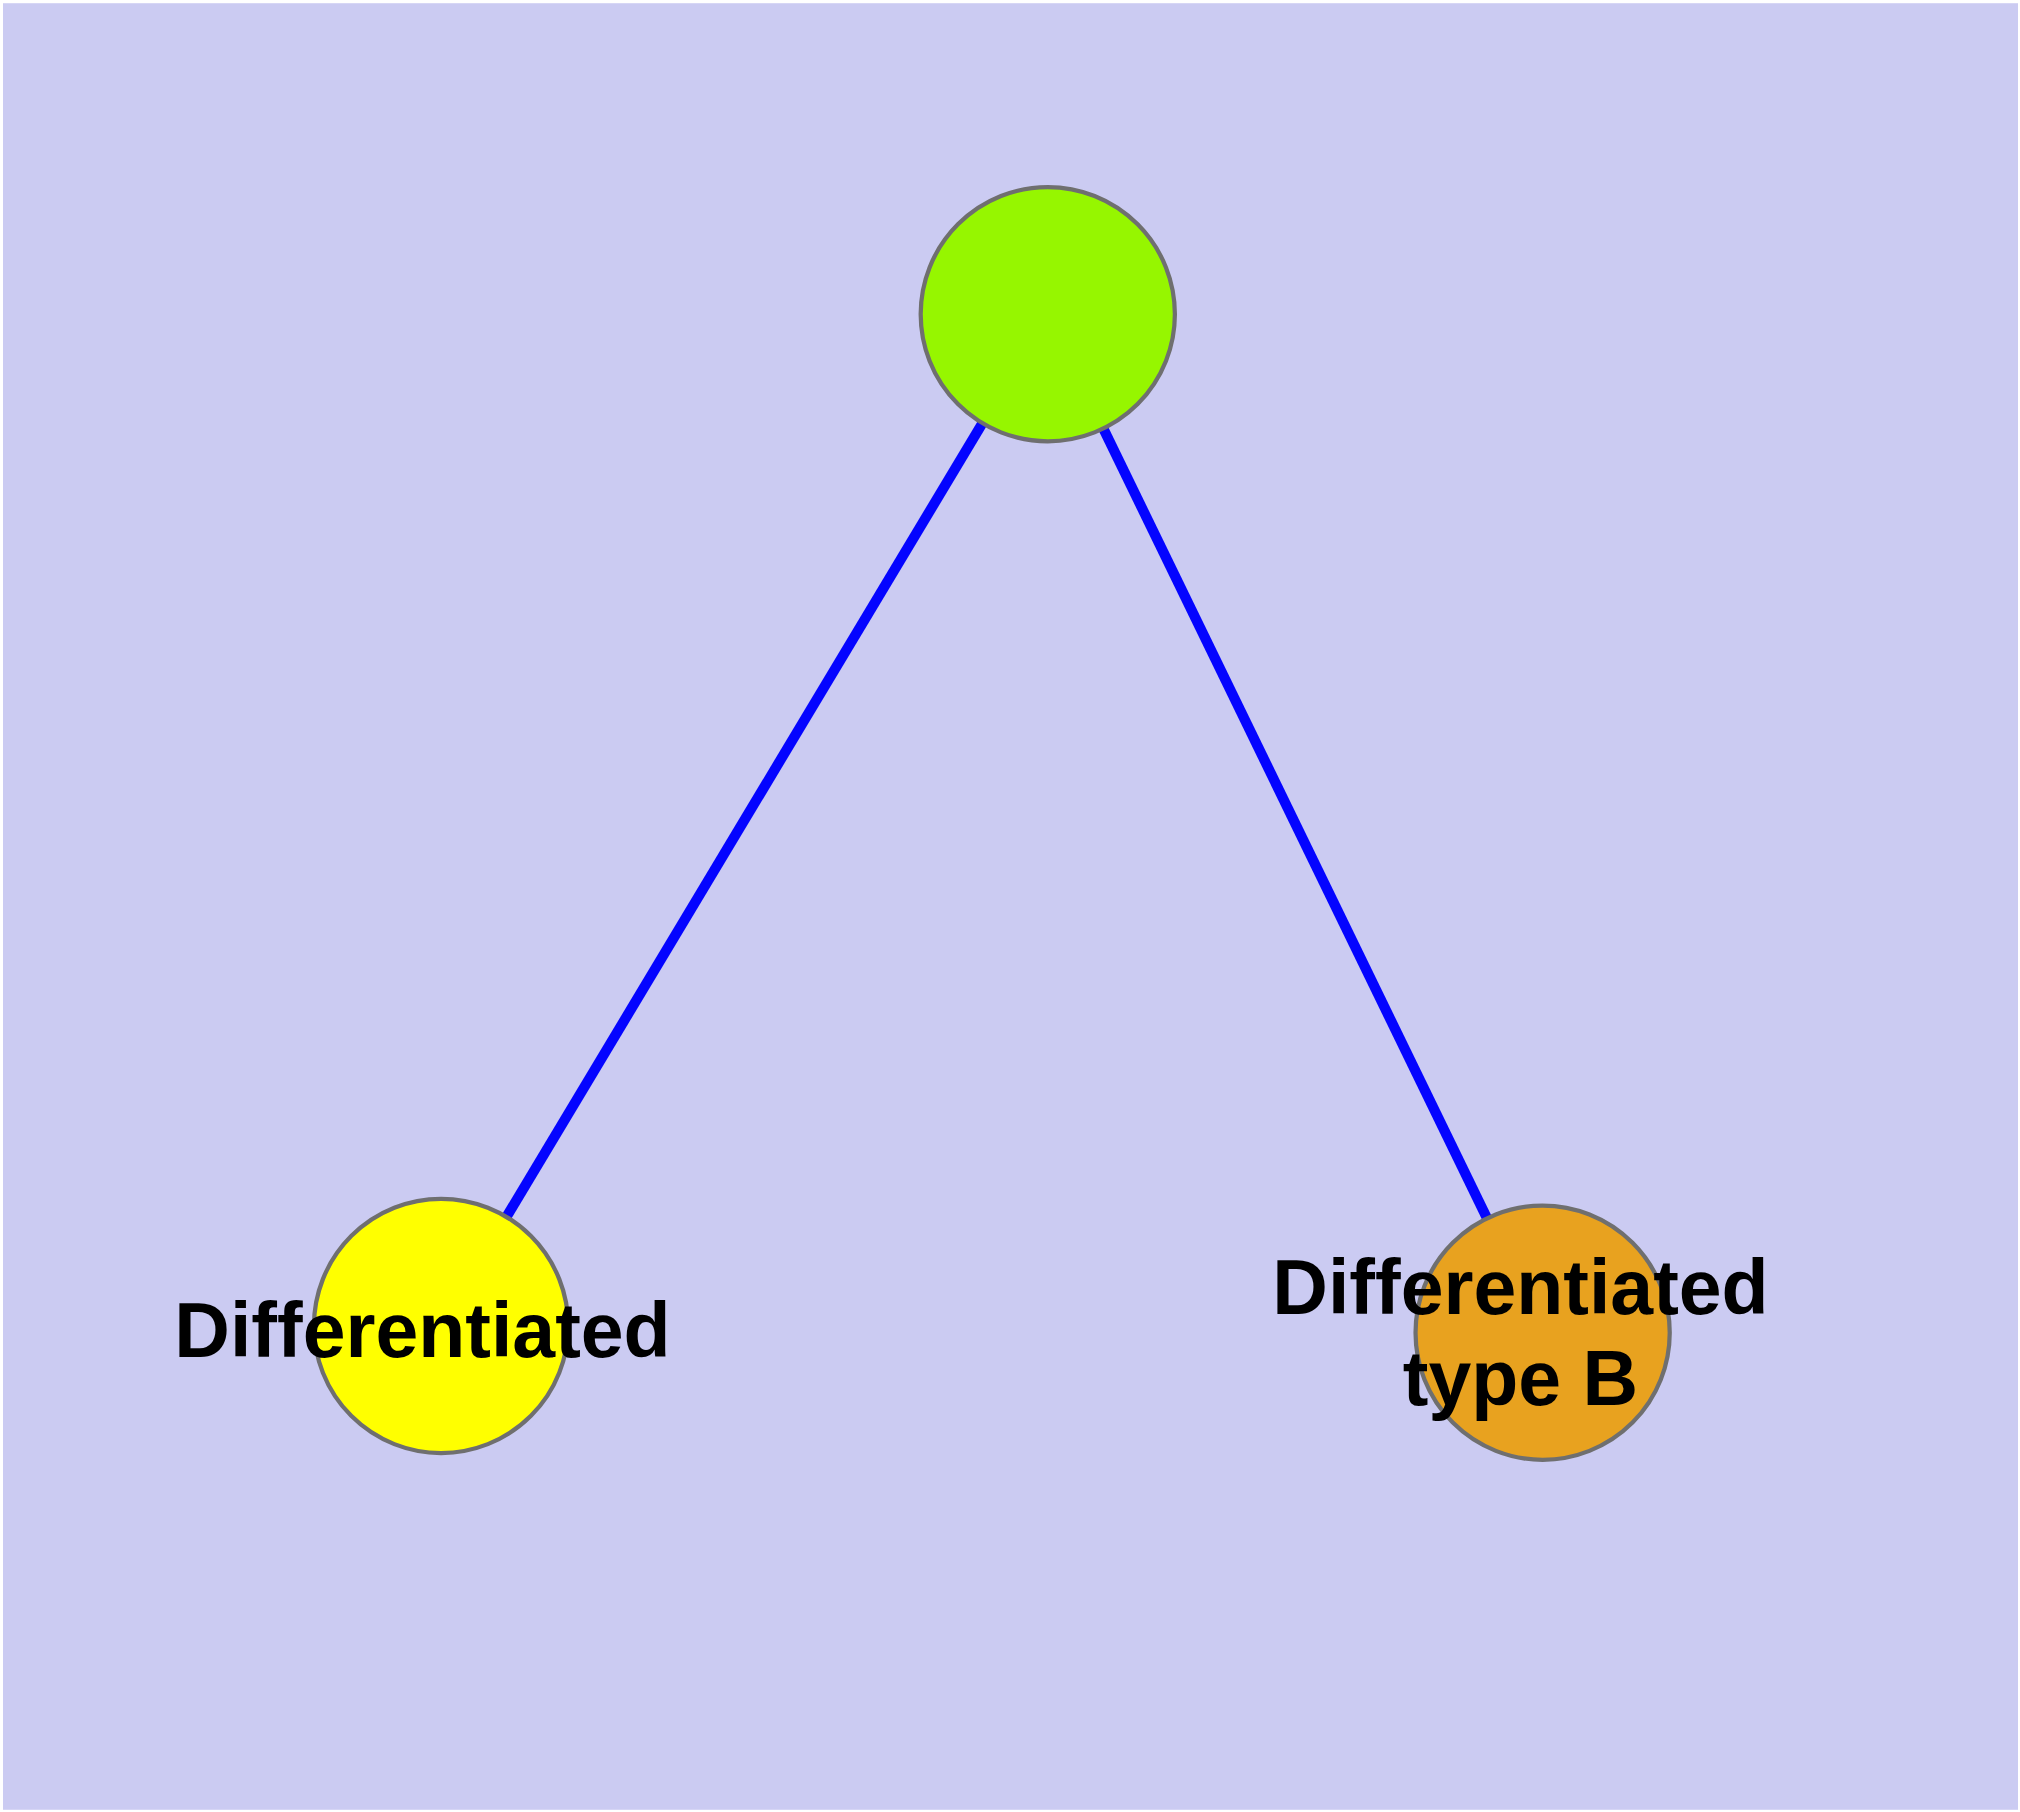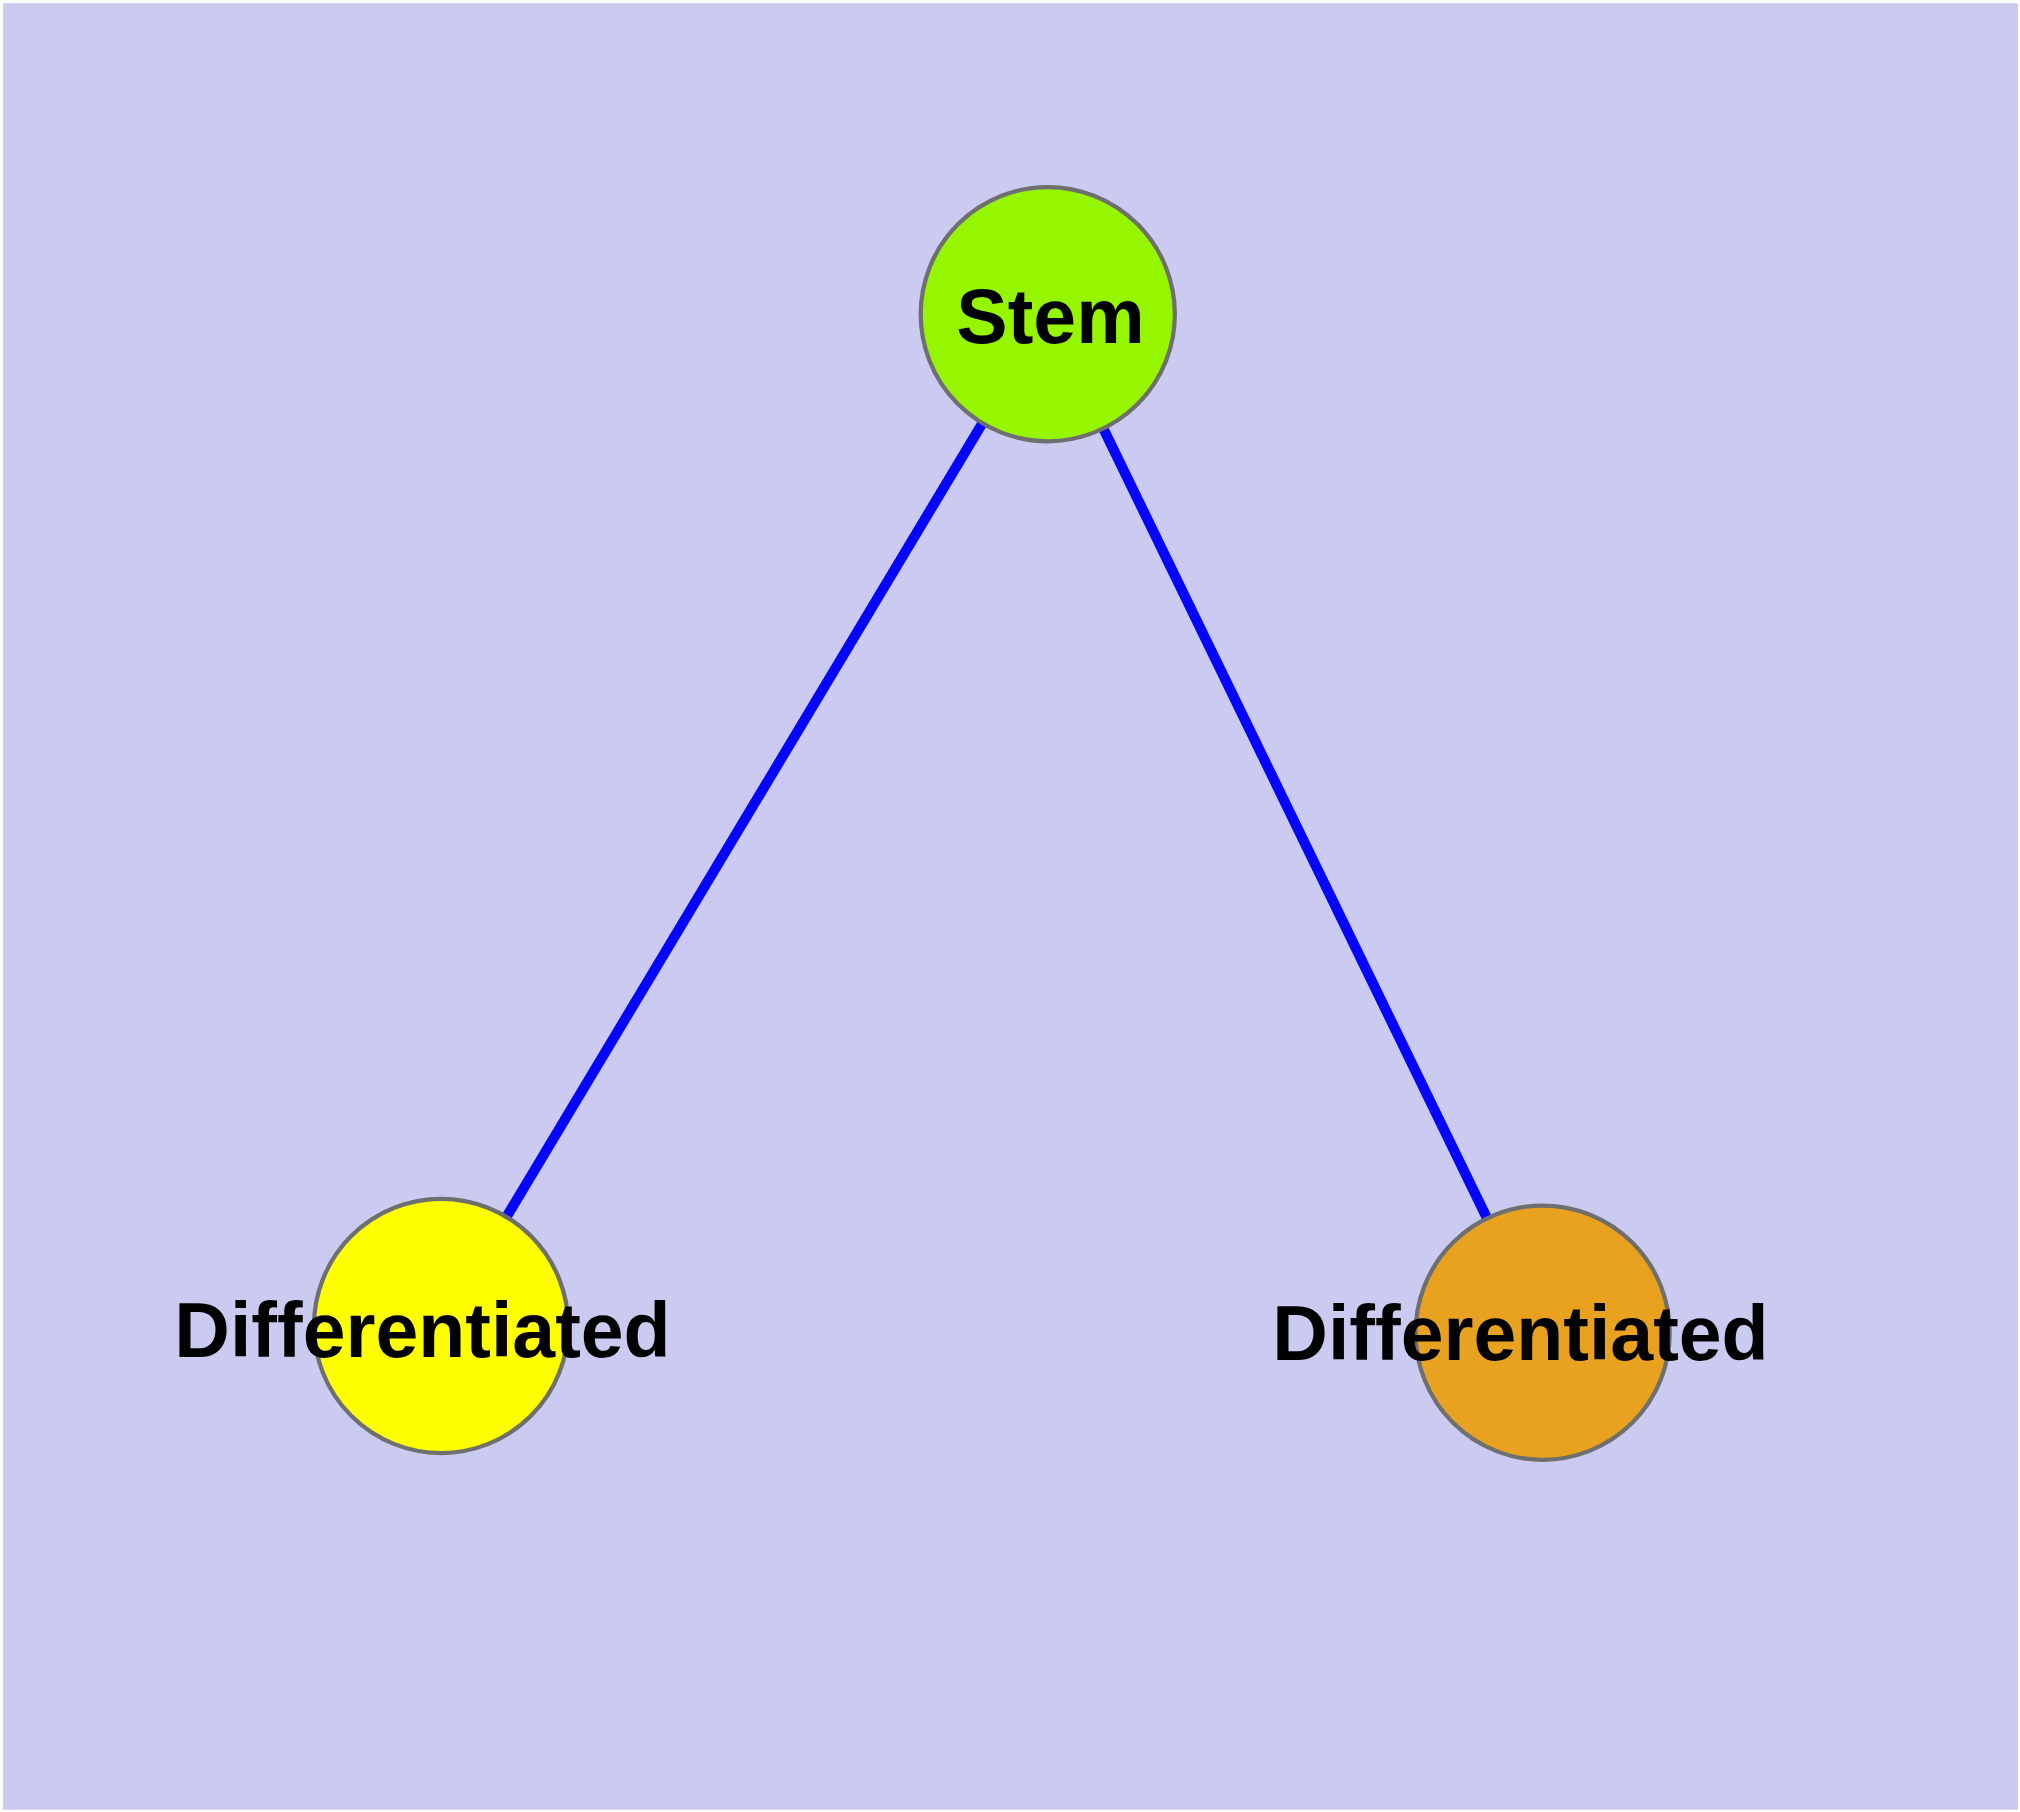--- a/index.html
+++ b/index.html
@@ -53,25 +53,23 @@
     <rect x="0" y="0" width="2378" height="2132" fill="#CBCBF2"></rect>
 
     <line x1="1233" y1="367" x2="517" y2="1561" class="graph-edge" stroke="#0404FF"></line>
     <line x1="1233" y1="367" x2="1817" y2="1569" class="graph-edge" stroke="#0404FF"></line>
 
     <circle cx="1233" cy="367" r="150" class="graph-node" fill="#96F600" stroke="#6F6F6F"></circle>
     <circle cx="517" cy="1561" r="150" class="graph-node" fill="#FFFF00" stroke="#6F6F6F"></circle>
     <circle cx="1817" cy="1569" r="150" class="graph-node" fill="#E8A21F" stroke="#6F6F6F"></circle>
   </svg>
 
-  <div class="node-label" style="left:1048px; top:313px;">
-    <span class="line">Stem</span>
-  </div>
 
   <div class="node-label" style="left:420px; top:1327px;">
     <span class="line">Differentiated</span>
   </div>
 
   <div class="node-label" style="left:1518px; top:1330px;">
     <span class="line">Differentiated</span>
+    <span class="line">type B</span>
   </div>
 </div>
 
 
 </body></html>

